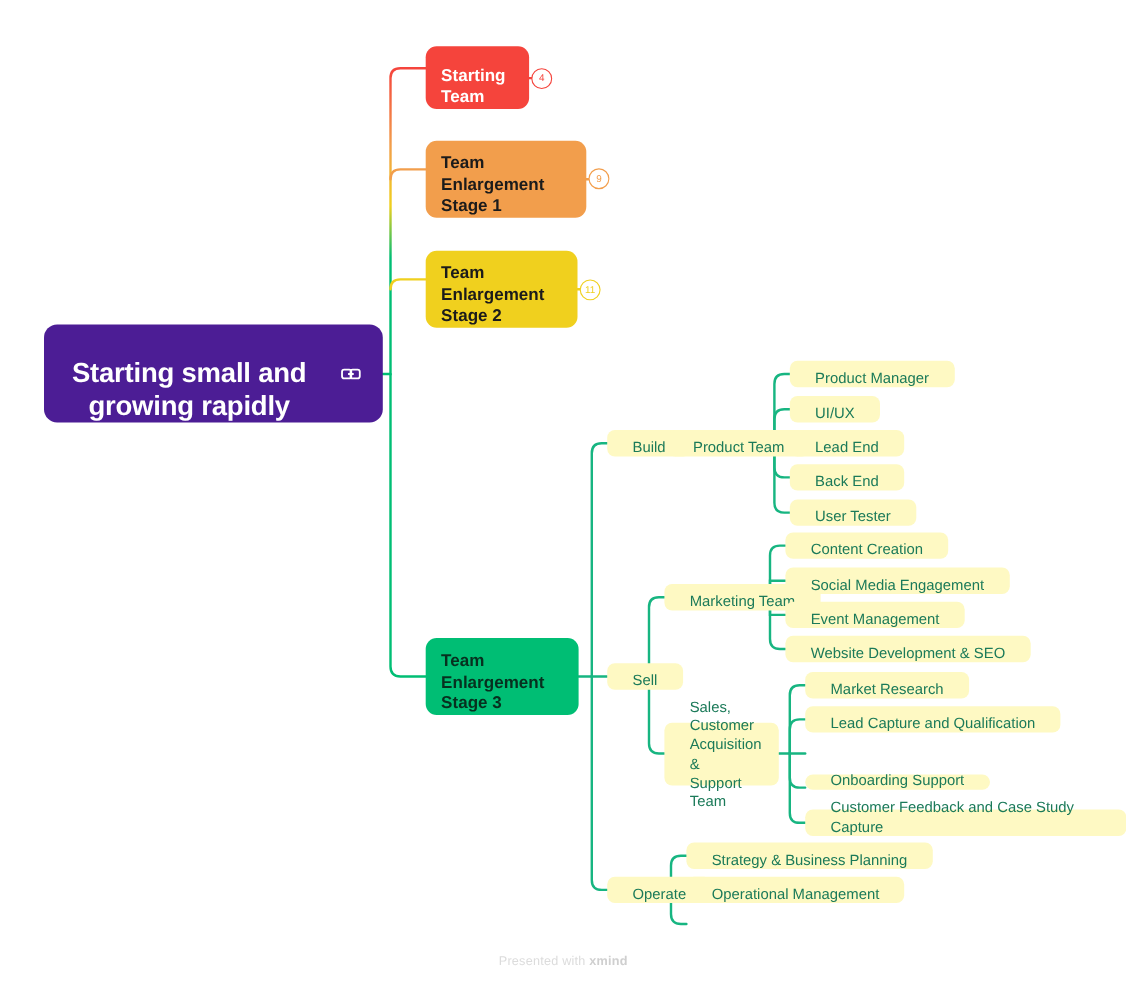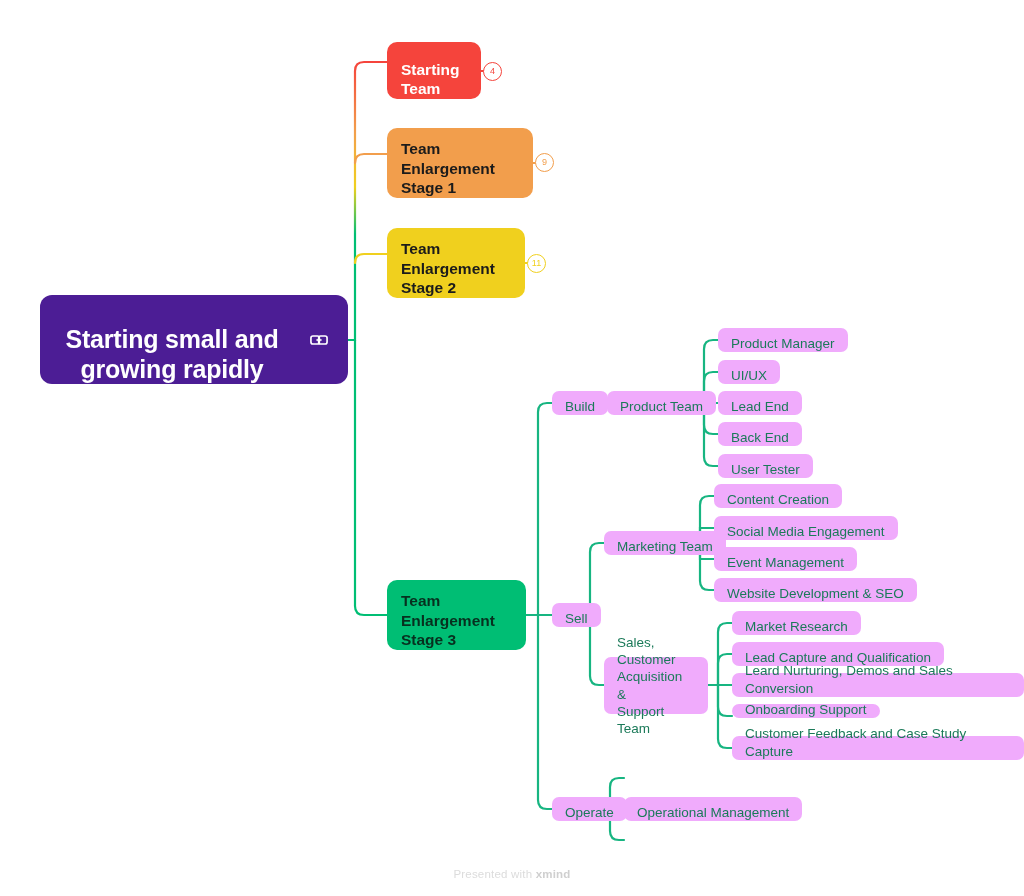--- a/index.html
+++ b/index.html
@@ -36,22 +36,22 @@
   
   .badge{position:absolute;width:17px;height:17px;border-radius:50%;
     border:1.3px solid currentColor;background:#ffffff;
     display:flex;align-items:center;justify-content:center;
     font-size:9px;font-weight:500;line-height:1;}
   .badge.b0{left:483px;top:62px;color:#f5443c;}
   .badge.b1{left:535px;top:153px;color:#f29e4c;}
   .badge.b2{left:527px;top:254px;color:#f0d01e;}
 
   
-  .pill{background:#f0abfc;color:#1b7a59;border-radius:7px;
-    font-size:13.5px;line-height:1.28;padding:0 13px;white-space:pre-line;}
+  .pill{background:#fef9c3;color:#1b7a59;border-radius:7px;
+    font-size:13.5px;line-height:1.28;padding:0 23px;white-space:pre-line;}
   .pill.multi{align-items:center;}
 
   .watermark{position:absolute;left:0;top:868px;width:1024px;text-align:center;
     font-size:11.5px;color:#dcdcdc;letter-spacing:.2px;}
   .watermark b{color:#cfcfcf;font-weight:700;}
 </style>
 </head>
 <body>
 
 <div id="canvas">
@@ -201,33 +201,33 @@
     <span>Sales, Customer
 Acquisition &amp;
 Support Team</span>
   </div>
   <div class="node pill" style="left:732px;top:611px;height:24px;">
     <span>Market Research</span>
   </div>
   <div class="node pill" style="left:732px;top:642px;height:24px;">
     <span>Lead Capture and Qualification</span>
   </div>
-  <div class="node pill" style="left:732px;top:673px;height:24px;">
-    <span>Leard Nurturing, Demos and Sales Conversion</span>
-  </div>
   <div class="node pill" style="left:732px;top:704px;height:14px;">
     <span>Onboarding Support</span>
   </div>
   <div class="node pill" style="left:732px;top:736px;height:24px;">
     <span>Customer Feedback and Case Study Capture</span>
   </div>
 
   <div class="node pill" style="left:552px;top:797px;height:24px;">
     <span>Operate</span>
   </div>
+  <div class="node pill" style="left:624px;top:766px;height:24px;">
+    <span>Strategy &amp; Business Planning</span>
+  </div>
   <div class="node pill" style="left:624px;top:797px;height:24px;">
     <span>Operational Management</span>
   </div>
 
   <div class="watermark">
     <span>Presented with </span><b>xmind</b>
   </div>
 
 </div>
 

